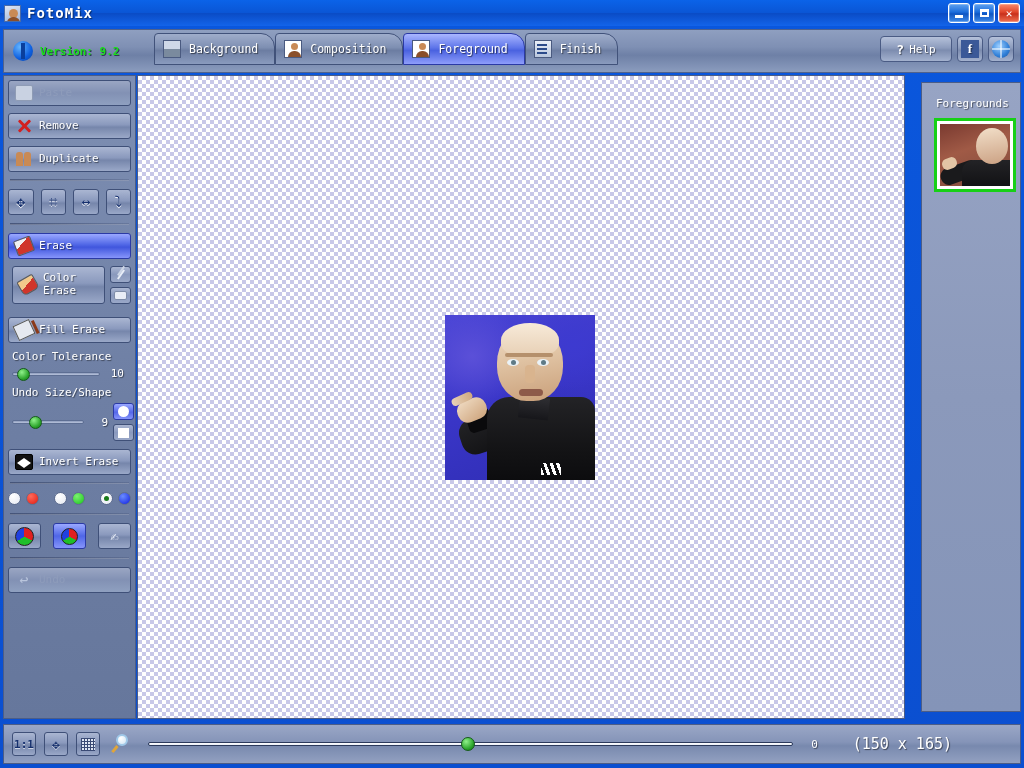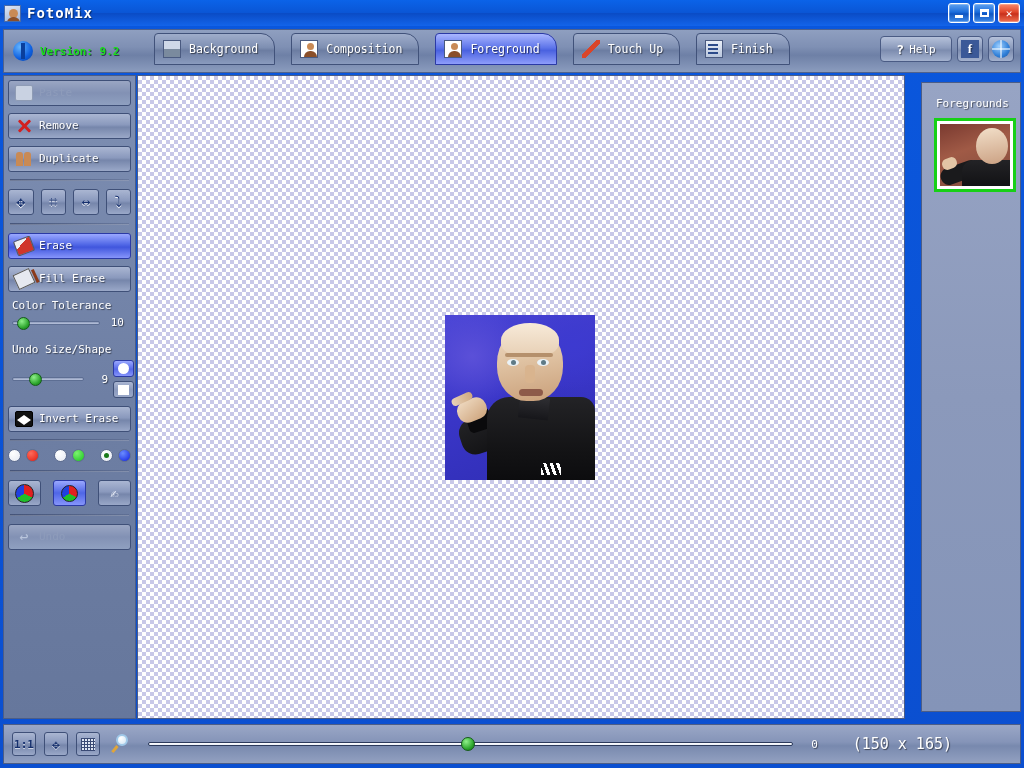--- a/index.html
+++ b/index.html
@@ -68,21 +68,21 @@
   #brand-logo {
     width: 20px; height: 20px; border-radius: 50%;
     background: radial-gradient(circle at 35% 30%, #66b6ff, #0d5fe0 60%, #0a3f9c);
     position: relative;
   }
   #brand-logo::after{
     content:""; position:absolute; left:8px; top:2px; width:4px; height:16px; background:#0a3f9c;
   }
   #version-text { color:#19e019; font-size: 11px; font-weight: bold; text-shadow: 1px 1px 0 #2e3a55; }
 
-  .tabs { position: absolute; left: 150px; top: 3px; display: flex; gap: 16px; }
+  .tabs { position: absolute; left: 150px; top: 3px; display: flex; gap: 0; }
   .tab {
     position: relative; height: 32px; padding: 0 16px 0 8px;
     display: flex; align-items: center; gap: 8px;
     background: linear-gradient(180deg,#9fadcb 0%,#7e8fb2 45%,#6c7da2 55%,#8a9bbe 100%);
     border: 1px solid #41527a; border-radius: 4px 14px 0 0;
     color: #ffffff; font-size: 11.5px; text-shadow: 1px 1px 1px rgba(0,0,0,.55);
     white-space: nowrap;
   }
   .tab.active {
     background: linear-gradient(180deg,#a9b6ff 0%,#5f76ea 45%,#4a62e0 55%,#8e9dfb 100%);
@@ -214,21 +214,21 @@
     display:flex; align-items:center; justify-content:center;
   }
   .mini-btn.sel { background: linear-gradient(180deg,#9aa8ff,#5568e8 55%,#8695fb); border-color:#2b3aa5; }
   .mini-btn .dropper { width:2px;height:11px;background:#e9eef8;transform:rotate(35deg); box-shadow:-2px -3px 0 0 #cdd6e6; }
   .mini-btn .swatch { width:13px;height:9px;background:#e9edf6;border:1px solid #7f8da8;border-radius:2px; }
   .mini-btn .circ { width:11px;height:11px;border-radius:50%;background:#fff; }
   .mini-btn .sqr { width:11px;height:10px;background:#fff; }
 
   .sb-label { color:#ffffff; font-size: 11px; margin: 2px 0 4px 4px; text-shadow: 1px 1px 1px rgba(0,0,0,.5); }
 
-  .slider-row { display:flex; align-items:center; gap:6px; margin-bottom: 14px; padding-left:4px; }
+  .slider-row { display:flex; align-items:center; gap:6px; margin-bottom: 6px; padding-left:4px; }
   .slider {
     position: relative; height: 4px; border-radius: 2px;
     background: linear-gradient(180deg,#8f9dbd,#b8c3dc);
     border:1px solid #5d6e93;
   }
   .slider .knob {
     position:absolute; top:-5px; width:13px; height:13px; border-radius:50%;
     background: radial-gradient(circle at 35% 30%, #8ff08a, #2aa32a 65%, #15701a);
     border:1px solid #145c18;
   }
@@ -416,24 +416,20 @@
       </div>
       <div class="tab">
         <span class="ticon person"></span>
         <span>Composition</span>
       </div>
       <div class="tab active">
         <span class="ticon person"></span>
         <span>Foreground</span>
       </div>
       <div class="tab">
-        <span class="ticon brush"></span>
-        <span>Touch Up</span>
-      </div>
-      <div class="tab">
         <span class="ticon finish"></span>
         <span>Finish</span>
       </div>
     </div>
 
     <div id="topright">
       <div class="tr-btn" id="help-btn">
         <span class="qmark">?</span>
         <span>Help</span>
       </div>
@@ -478,20 +474,34 @@
         </div>
     </div>
 
     <div class="sb-sep"></div>
 
     <div class="sb-btn active">
       <span class="ico ico-erase"></span>
       <span class="lbl">Erase</span>
     </div>
 
+    <div class="row-with-side">
+      <div class="sb-btn tall">
+        <span class="ico ico-colorerase"></span>
+        <span class="lbl">Color Erase</span>
+      </div>
+      <div class="side-stack">
+        <div class="mini-btn">
+            <span class="dropper"></span>
+          </div>
+        <div class="mini-btn">
+            <span class="swatch"></span>
+          </div>
+      </div>
+    </div>
 
     <div class="sb-btn" style="margin-top:6px;">
       <span class="ico ico-fill"></span>
       <span class="lbl">Fill Erase</span>
     </div>
 
     <div class="sb-label">Color Tolerance</div>
     <div class="slider-row">
       <div class="slider" style="width:88px;">
         <div class="knob" style="left:4px;"></div>

